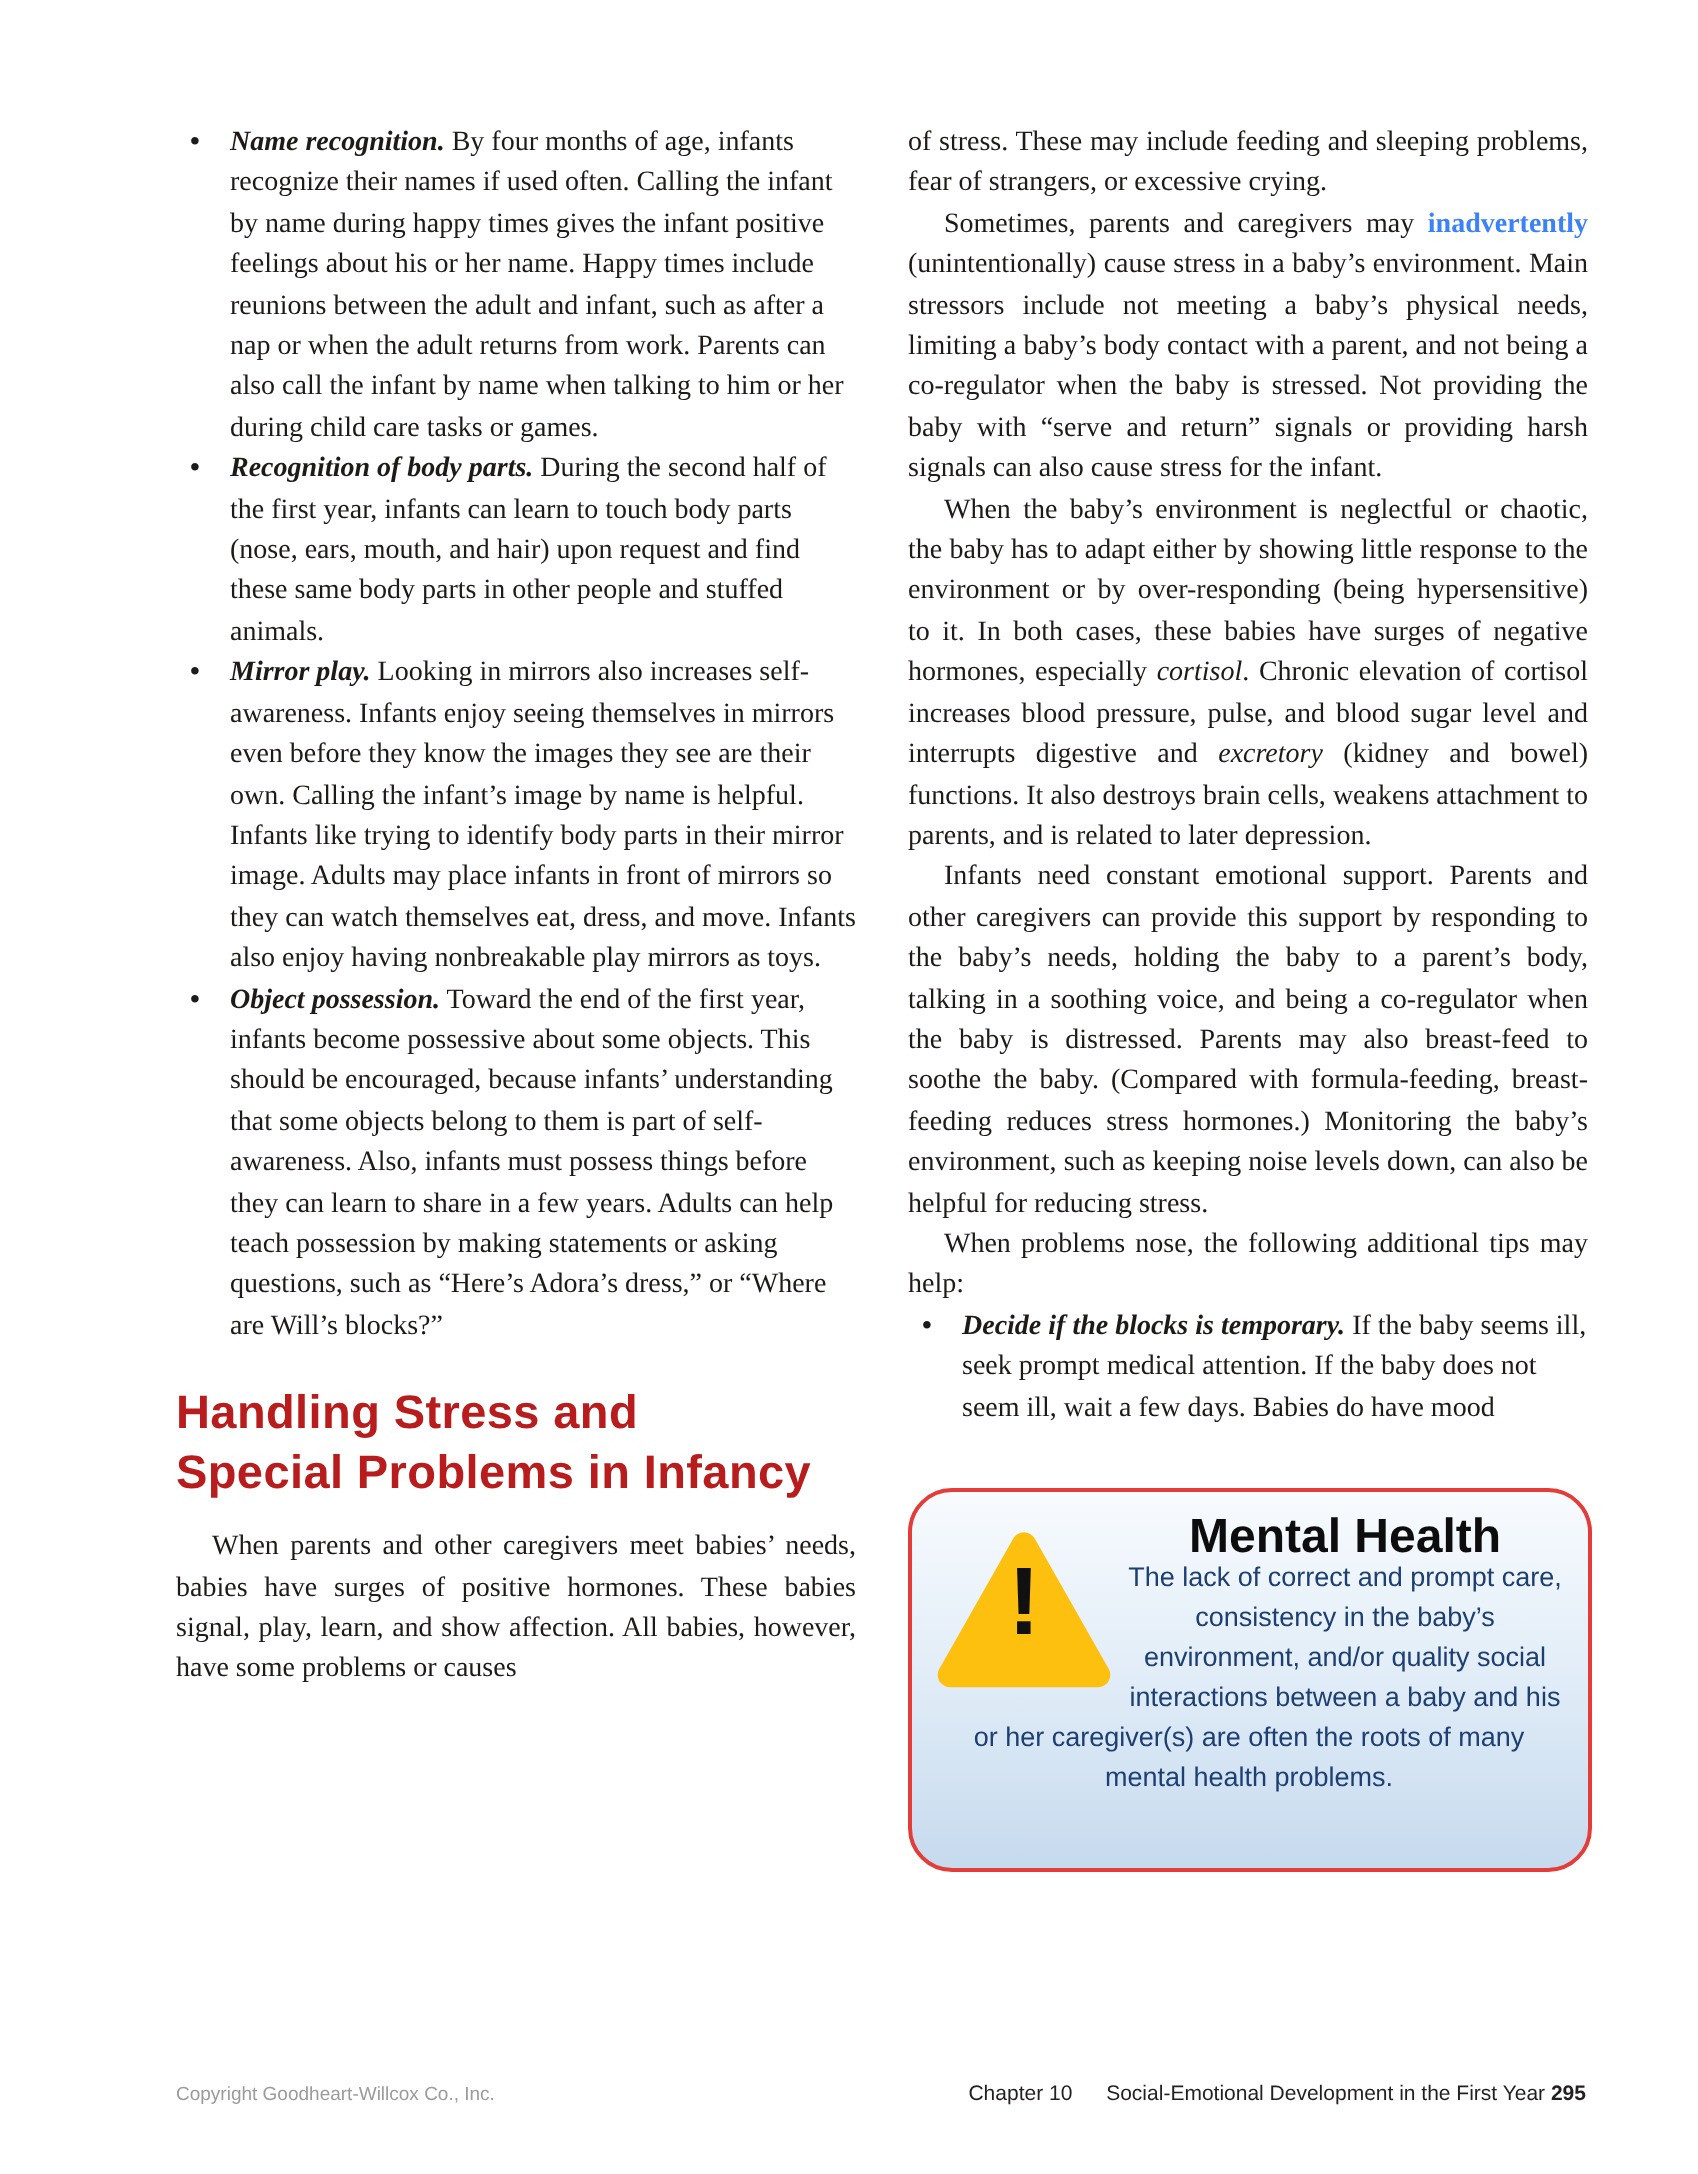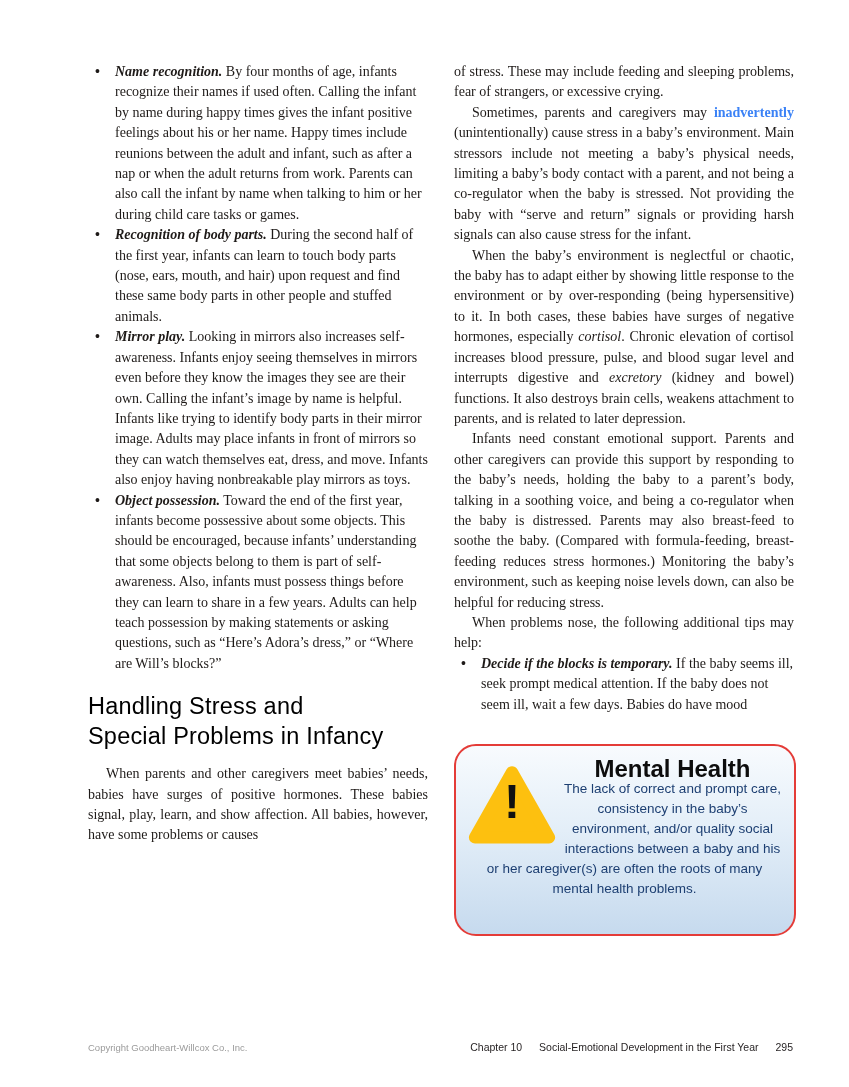--- a/index.html
+++ b/index.html
@@ -19,22 +19,22 @@
   ul.bullets li { position:relative; padding-left:27px; }
   ul.bullets li::before {
     content:"\2022"; position:absolute; left:7px; top:0; font-weight:bold;
   }
   .lead { font-weight:bold; font-style:italic; }
 
   
   .heading {
     margin-top:17px;
     font-family:"Liberation Sans", sans-serif;
-    font-weight:normal; font-size:23.5px; line-height:30px;
-    color:#000000; letter-spacing:.2px;
+    font-weight:bold; font-size:23.5px; line-height:30px;
+    color:#b91c1c; letter-spacing:.2px;
   }
   .left-para {
     margin-top:13px; text-align:justify; text-indent:18px;
   }
 
   
   .para { text-align:justify; }
   .para.indent { text-indent:18px; }
   .term { color:#3b82f6; font-weight:bold; cursor:pointer; }
   .it { font-style:italic; }
@@ -79,21 +79,21 @@
 
   
   .footer {
     position:absolute; left:88px; right:56px; top:1041px;
     display:flex; justify-content:space-between; align-items:baseline;
     font-family:"Liberation Sans", sans-serif;
   }
   .copyright { font-size:9.5px; color:#9b9b9b; }
   .folio { font-size:10.5px; color:#231f20; }
   .folio .sect { margin-left:14px;text-align:center; }
-  .folio .pagenum { margin-left:14px; font-weight:normal; }
+  .folio .pagenum { margin-left:0; font-weight:bold; }
 </style>
 </head>
 <body>
 
 <div class="columns">
 
   <div class="col col-left">
     <ul class="bullets">
       <li>
         <span class="lead">Name recognition.</span><span> By four months of age, infants recognize their names if used often. Calling the infant by name during happy times gives the infant positive feelings about his or her name. Happy times include reunions between the adult and infant, such as after a nap or when the adult returns from work. Parents can also call the infant by name when talking to him or her during child care tasks or games.</span>

